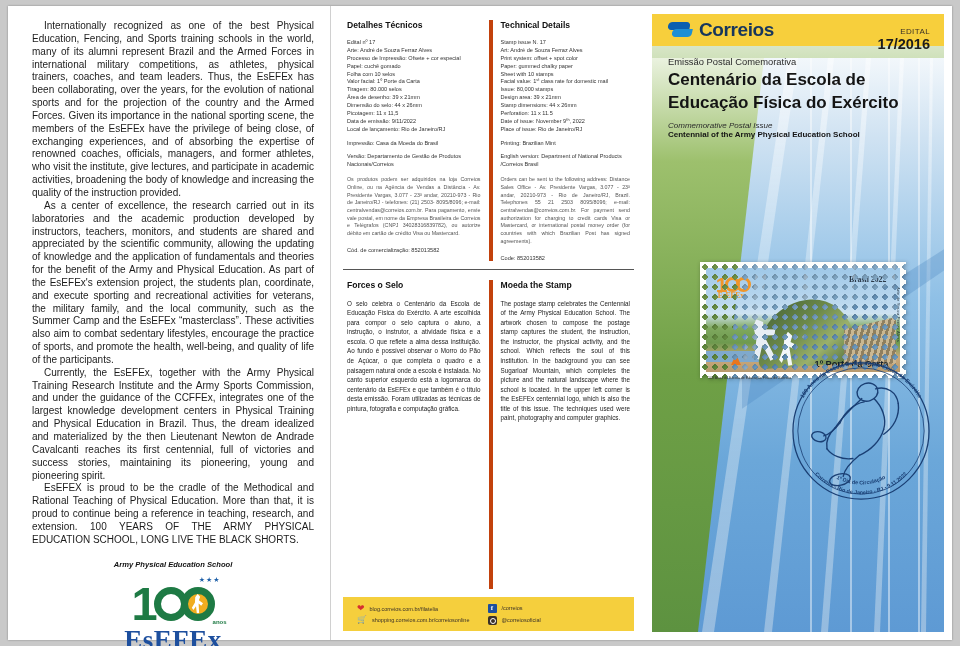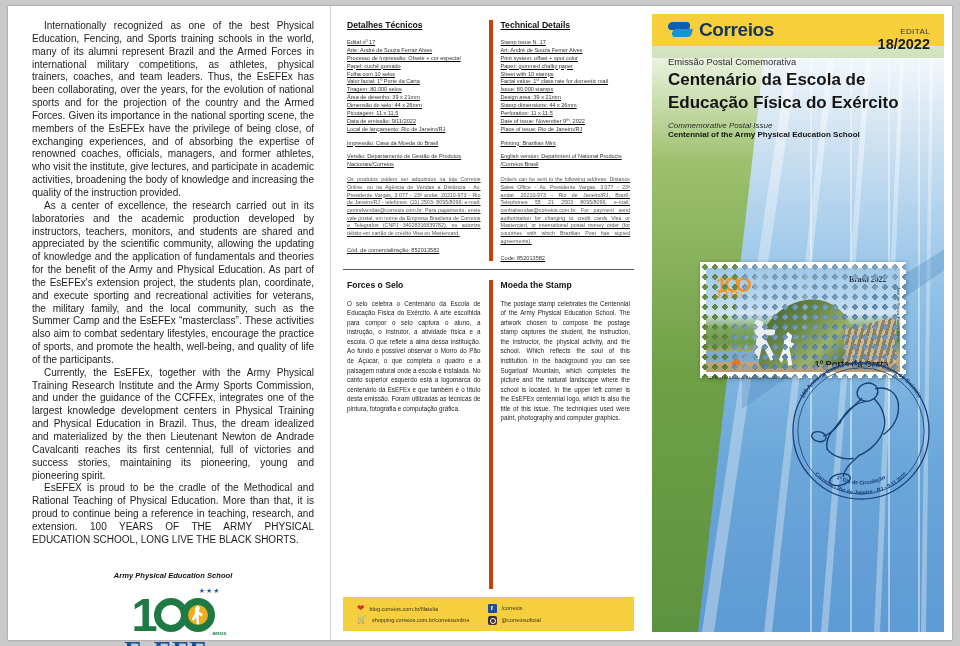--- a/index.html
+++ b/index.html
@@ -32,21 +32,21 @@
   .col-left p {
     font-size: 10px;
     line-height: 1.285;
     text-align: justify;
     text-indent: 12px;
     color: #1c1c1c;
     margin-bottom: 0px;
     hyphens: auto;
   }
   .school-credit {
-    margin-top: 24px;
+    margin-top: 13px;
     text-align: center;
     font-size: 7.6px;
     font-weight: bold;
     font-style: italic;
     color: #111;
   }
   .logo-wrap {
     margin-top: 12px;
     display: flex;
     flex-direction: column;
@@ -112,21 +112,21 @@
   }
 
   
   .col-mid {
     width: 316px;
     display: flex;
     flex-direction: column;
     padding: 14px 8px 0 8px;
     border-left: 1px solid #d0d0d0;
   }
-  .mid-top { display: flex; flex: 0 0 auto; text-decoration: underline; }
+  .mid-top { display: flex; flex: 0 0 auto; }
   .mid-divider {
     height: 1px; background: #555;
     margin: 8px 4px 10px 4px;
   }
   .mid-bottom { display: flex; flex: 1 1 auto; }
   .tech-col {
     width: 50%;
     padding: 0 8px;
   }
   .tech-col + .tech-col { border-left: 4px solid #c2410c; }
@@ -481,21 +481,21 @@
     <div class="col-right">
       <div class="card">
 
         <div class="card-head">
           <div class="correios-logo">
             <span class="correios-mark"></span>
             <span class="correios-text">Correios</span>
           </div>
           <div class="edital-box">
             <div class="edital-lab">EDITAL</div>
-            <div class="edital-num">18/2022</div>
+            <div class="edital-num">17/2016</div>
           </div>
         </div>
 
         <svg class="stripes" viewBox="0 0 292 540" preserveAspectRatio="none">
           <defs>
             <linearGradient id="gGreen" x1="0" y1="0" x2="0" y2="1">
               <stop offset="0%" stop-color="#eaf2df"></stop>
               <stop offset="18%" stop-color="#9dc06d"></stop>
               <stop offset="55%" stop-color="#6fa046"></stop>
               <stop offset="100%" stop-color="#5d9240"></stop>

